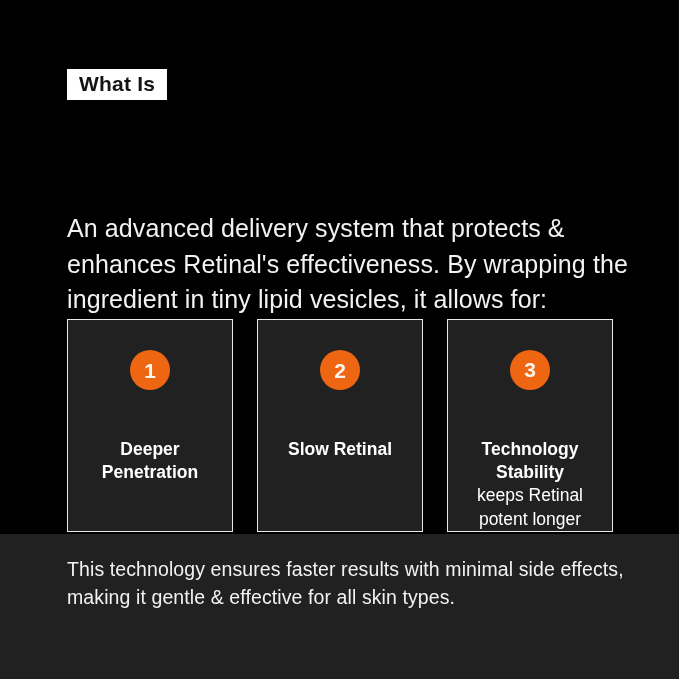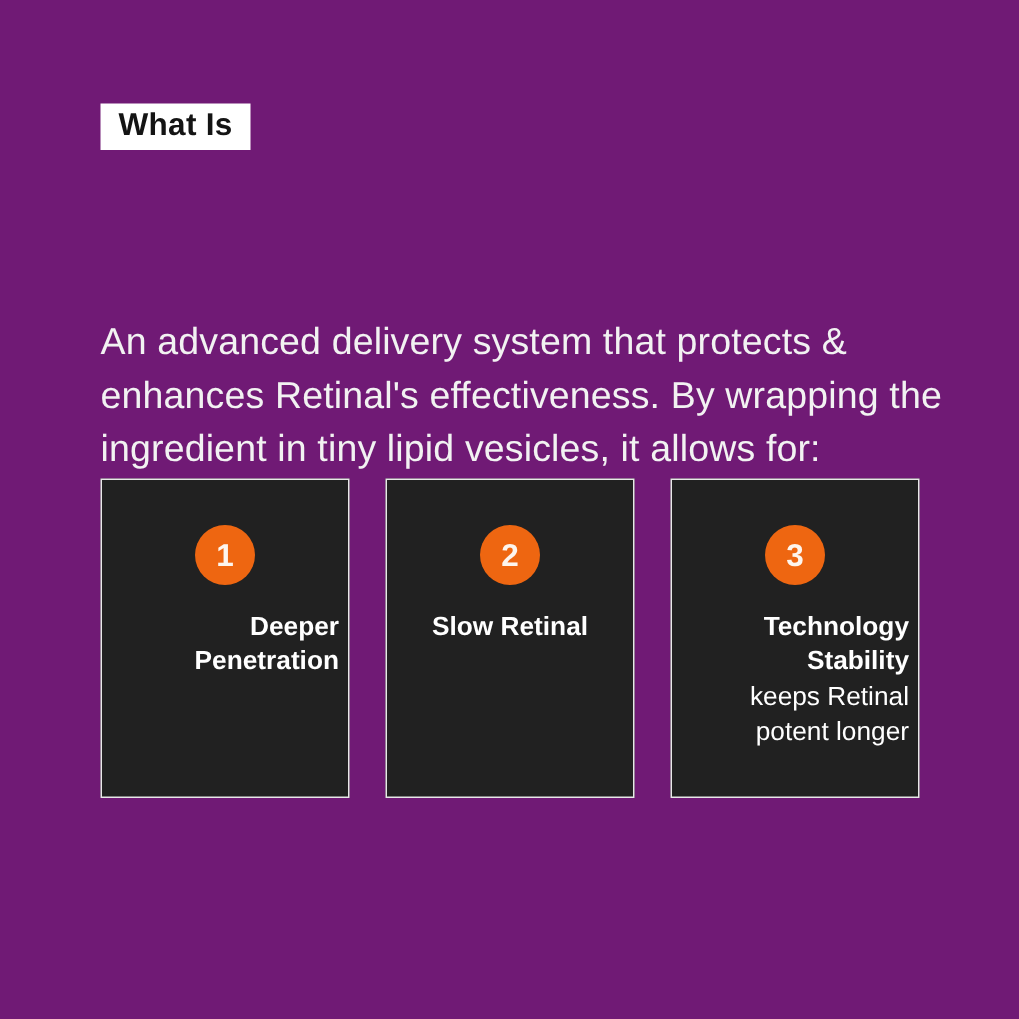--- a/index.html
+++ b/index.html
@@ -9,22 +9,22 @@
   body {
     width: 679px;
     height: 679px;
     background: #212121;
     font-family: "Liberation Sans", sans-serif;
     overflow: hidden;
   }
   .infographic {
     position: relative;
     width: 679px;
-    height: 679px;
-    background: #701a75;
+    height: 534px;
+    background: #000000;
     box-sizing: border-box;
   }
 
   
   .badge {
     position: absolute;
     left: 67px;
     top: 69px;
     background: #ffffff;
     color: #141414;
@@ -93,25 +93,26 @@
     color: #fdf5ee;
     font-size: 21px;
     font-weight: bold;
     display: flex;
     align-items: center;
     justify-content: center;
     line-height: 1;
     margin-bottom: 16px;
   }
   .card-text {
-    text-align: right;
+    text-align: center;
     color: #ffffff;
     font-size: 17.5px;
     line-height: 1.33;
     padding: 0 6px;
+    margin-top: 32px;
   }
   .card-text .strong {
     font-weight: bold;
     display: block;
   }
   .card-text .light {
     font-weight: normal;
     display: block;
   }
 
@@ -157,14 +158,15 @@
     <div class="card">
       <div class="num-circle">3</div>
       <div class="card-text">
         <span class="strong">Technology Stability</span>
         <span class="light">keeps Retinal potent longer</span>
       </div>
     </div>
 
   </div>
 
+  <div class="closing">This technology ensures faster results with minimal side effects, making it gentle &amp; effective for all skin types.</div>
 
 </div>
 
 </body></html>

